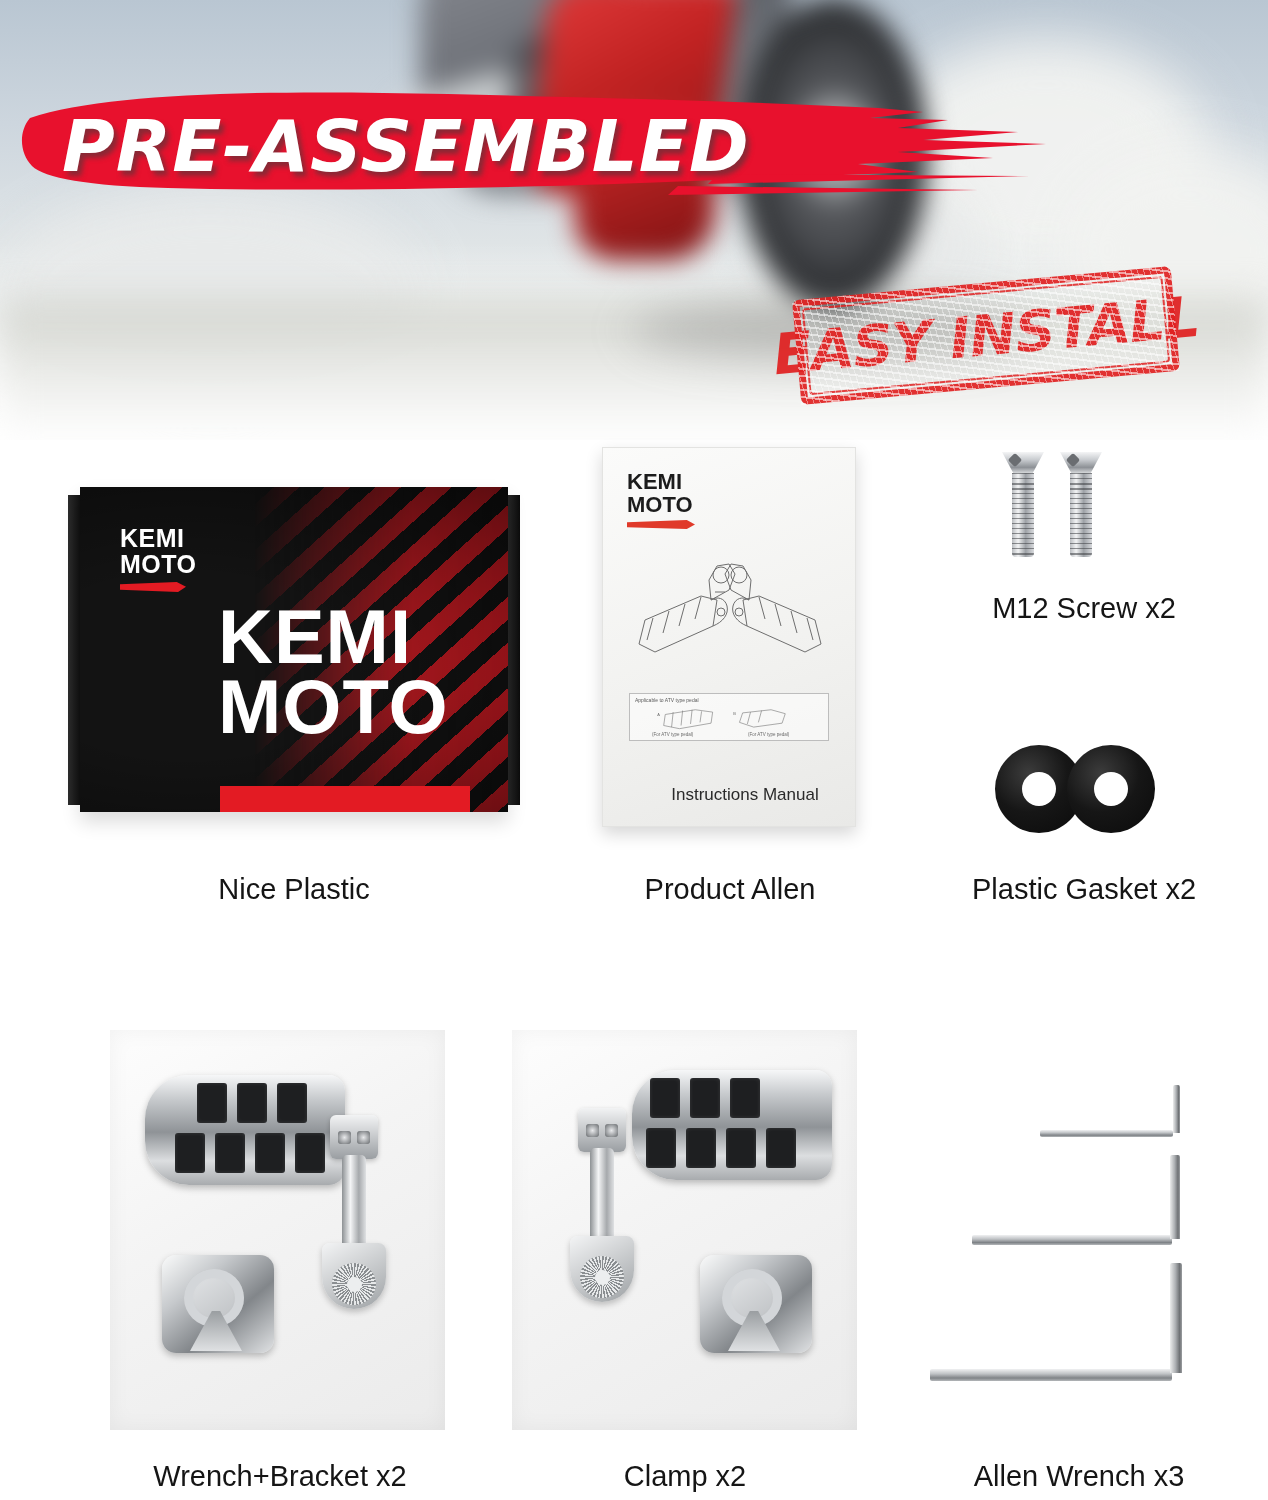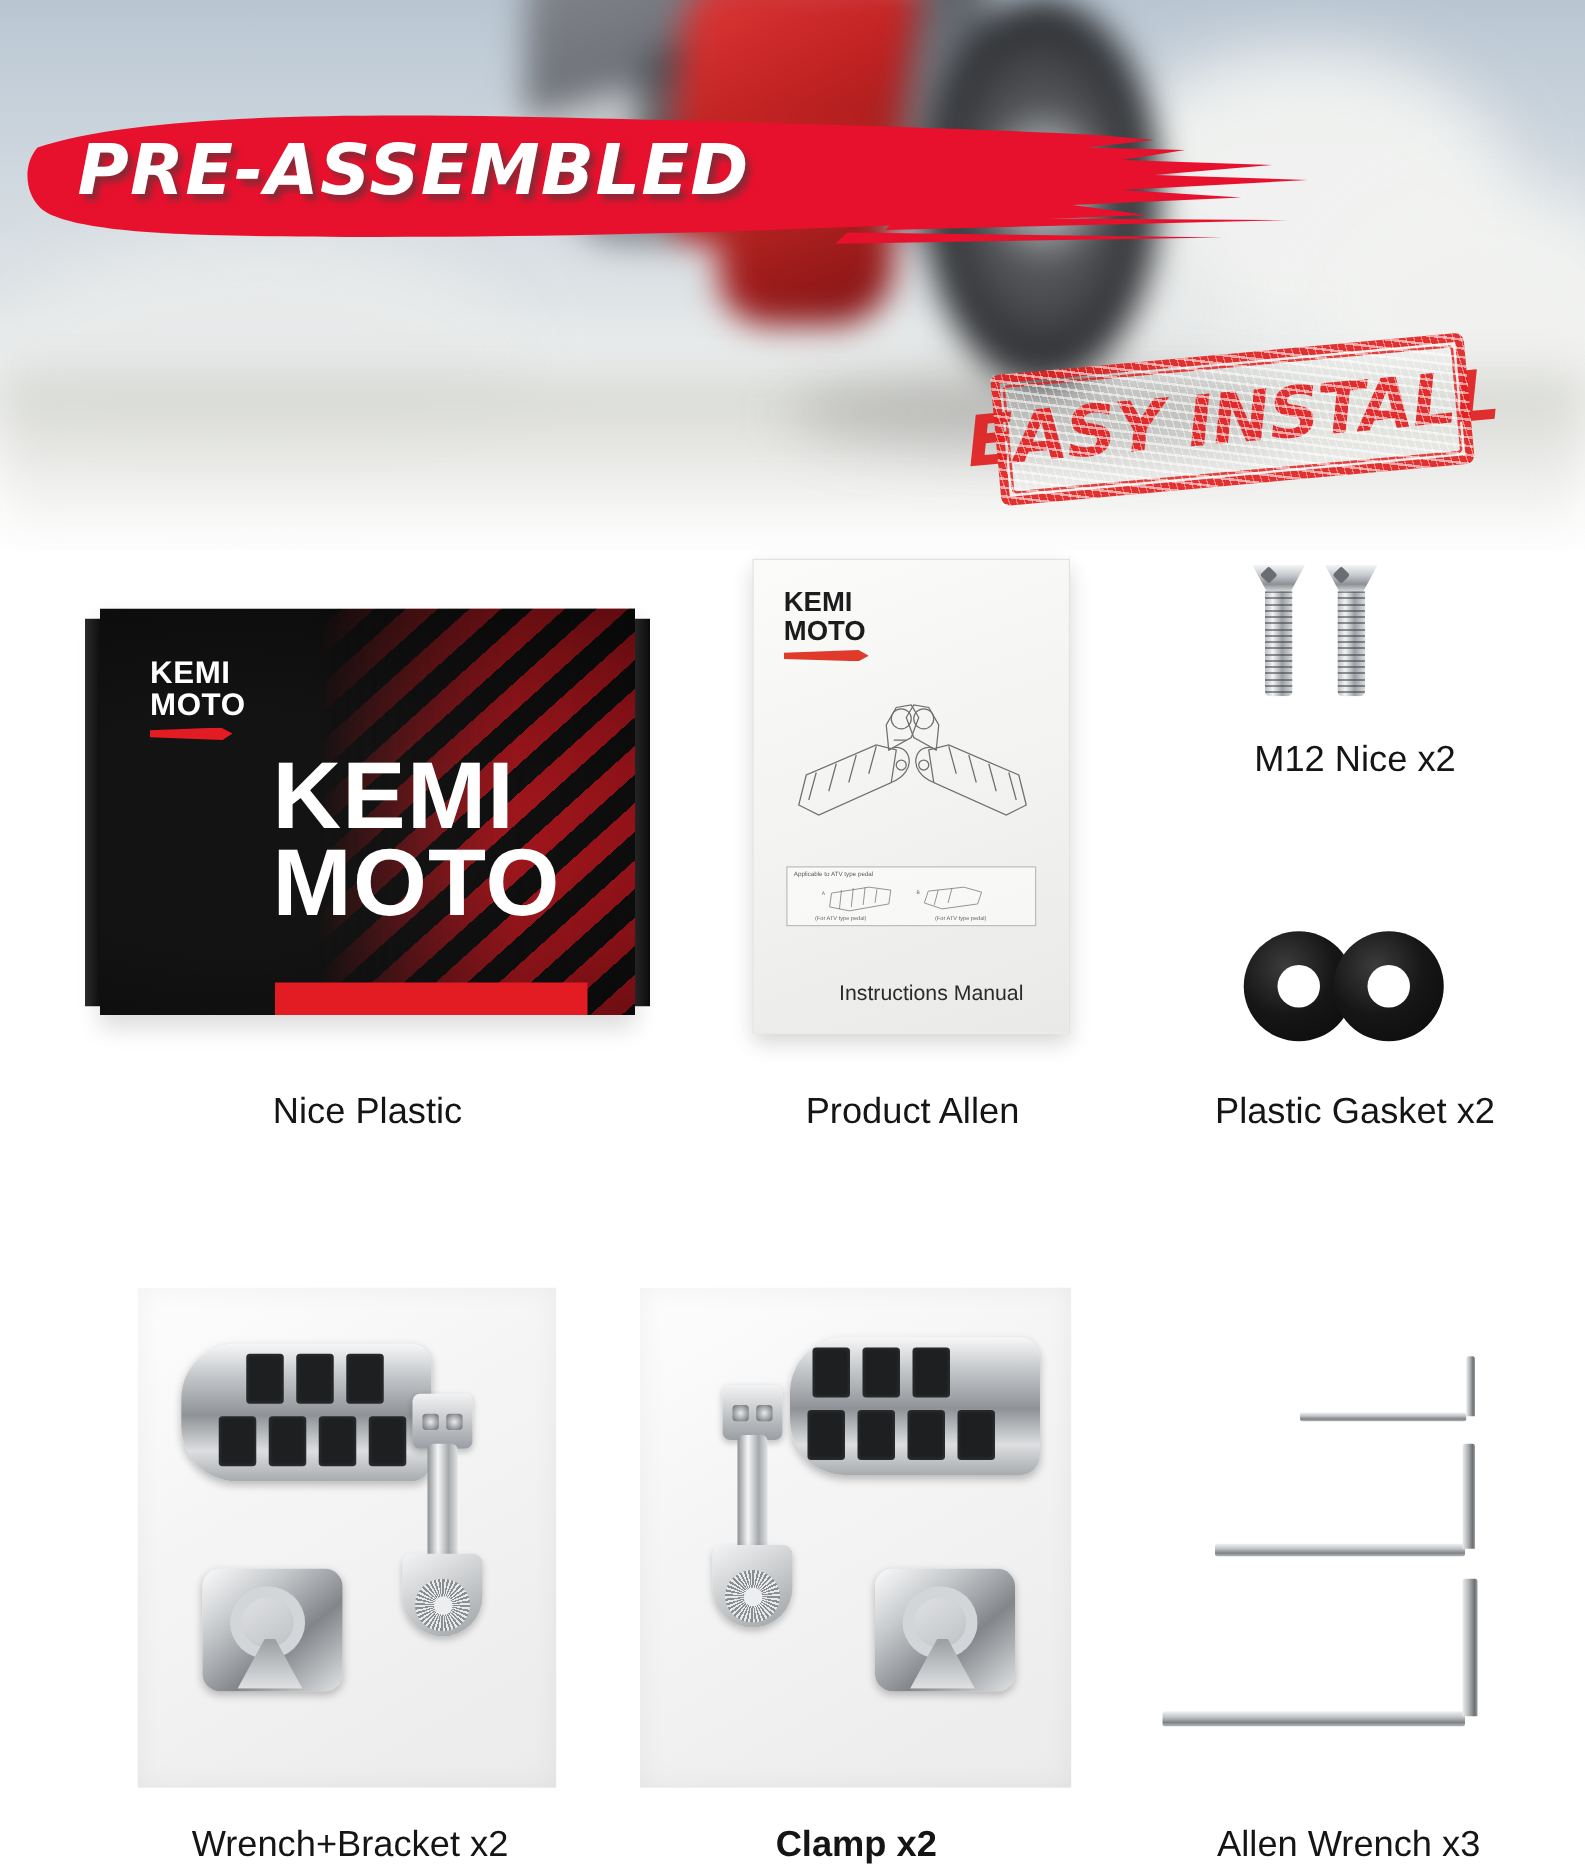--- a/index.html
+++ b/index.html
@@ -95,21 +95,21 @@
   .headline-l1, .headline-l2 {
     position:absolute;
     font-weight:900;
     font-style:italic;
     color:#ffffff;
     letter-spacing:1px;
     white-space:nowrap;
     text-shadow:4px 5px 5px rgba(60,60,60,.55);
     font-family:"DejaVu Sans", sans-serif;
   }
-  .headline-l1 { left:62px; top:16px; font-size:56px; }
+  .headline-l1 { left:62px; top:16px; font-size:72px; }
   .headline-l2 { left:78px; top:95px; font-size:74px; }
 
   
   .stamp {
     position:absolute; left:796px; top:283px;
     width:380px; height:105px;
     transform:rotate(-5.2deg);
   }
   .stamp-outer {
     position:absolute; inset:0;
@@ -482,21 +482,21 @@
     </div>
     <div class="screw-shaft"></div>
   </div>
   <div class="screw" style="left:58px; top:0px;">
     <div class="screw-head">
       <div class="screw-slot"></div>
     </div>
     <div class="screw-shaft"></div>
   </div>
 </div>
-<div class="caption" style="left:900px; top:592px; width:368px;">M12 Nice x2</div>
+<div class="caption" style="left:900px; top:592px; width:368px;">M12 Screw x2</div>
 
 <div class="gaskgrp">
   <div class="gasket" style="left:0px;"></div>
   <div class="gasket" style="left:72px;"></div>
 </div>
 <div class="caption" style="left:900px; top:873px; width:368px;">Plastic Gasket x2</div>
 
 <div class="foam" style="left:110px; top:1030px; width:335px; height:400px;">
   <div class="peg" style="left:35px; top:45px;">
     <div class="peg-rub" style="left:52px; top:8px;"></div>
@@ -546,21 +546,21 @@
     <div class="brk-foot">
       <div class="brk-spline"></div>
     </div>
   </div>
 
   <div class="clamp" style="left:188px; top:225px;">
     <div class="clamp-hole"></div>
     <div class="clamp-jaw"></div>
   </div>
 </div>
-<div class="caption" style="left:500px; top:1460px; width:370px;font-weight:bold;">Clamp x2</div>
+<div class="caption" style="left:500px; top:1460px; width:370px;">Clamp x2</div>
 
 <div class="wrenchgrp">
   <div class="wrench" style="left:110px; top:0px; width:140px; height:52px;">
     <div class="wr-long" style="width:133px; height:7px;"></div>
     <div class="wr-short" style="height:48px; width:7px;"></div>
   </div>
   <div class="wrench" style="left:42px; top:70px; width:208px; height:90px;">
     <div class="wr-long" style="width:200px; height:10px;"></div>
     <div class="wr-short" style="height:84px; width:10px;"></div>
   </div>

